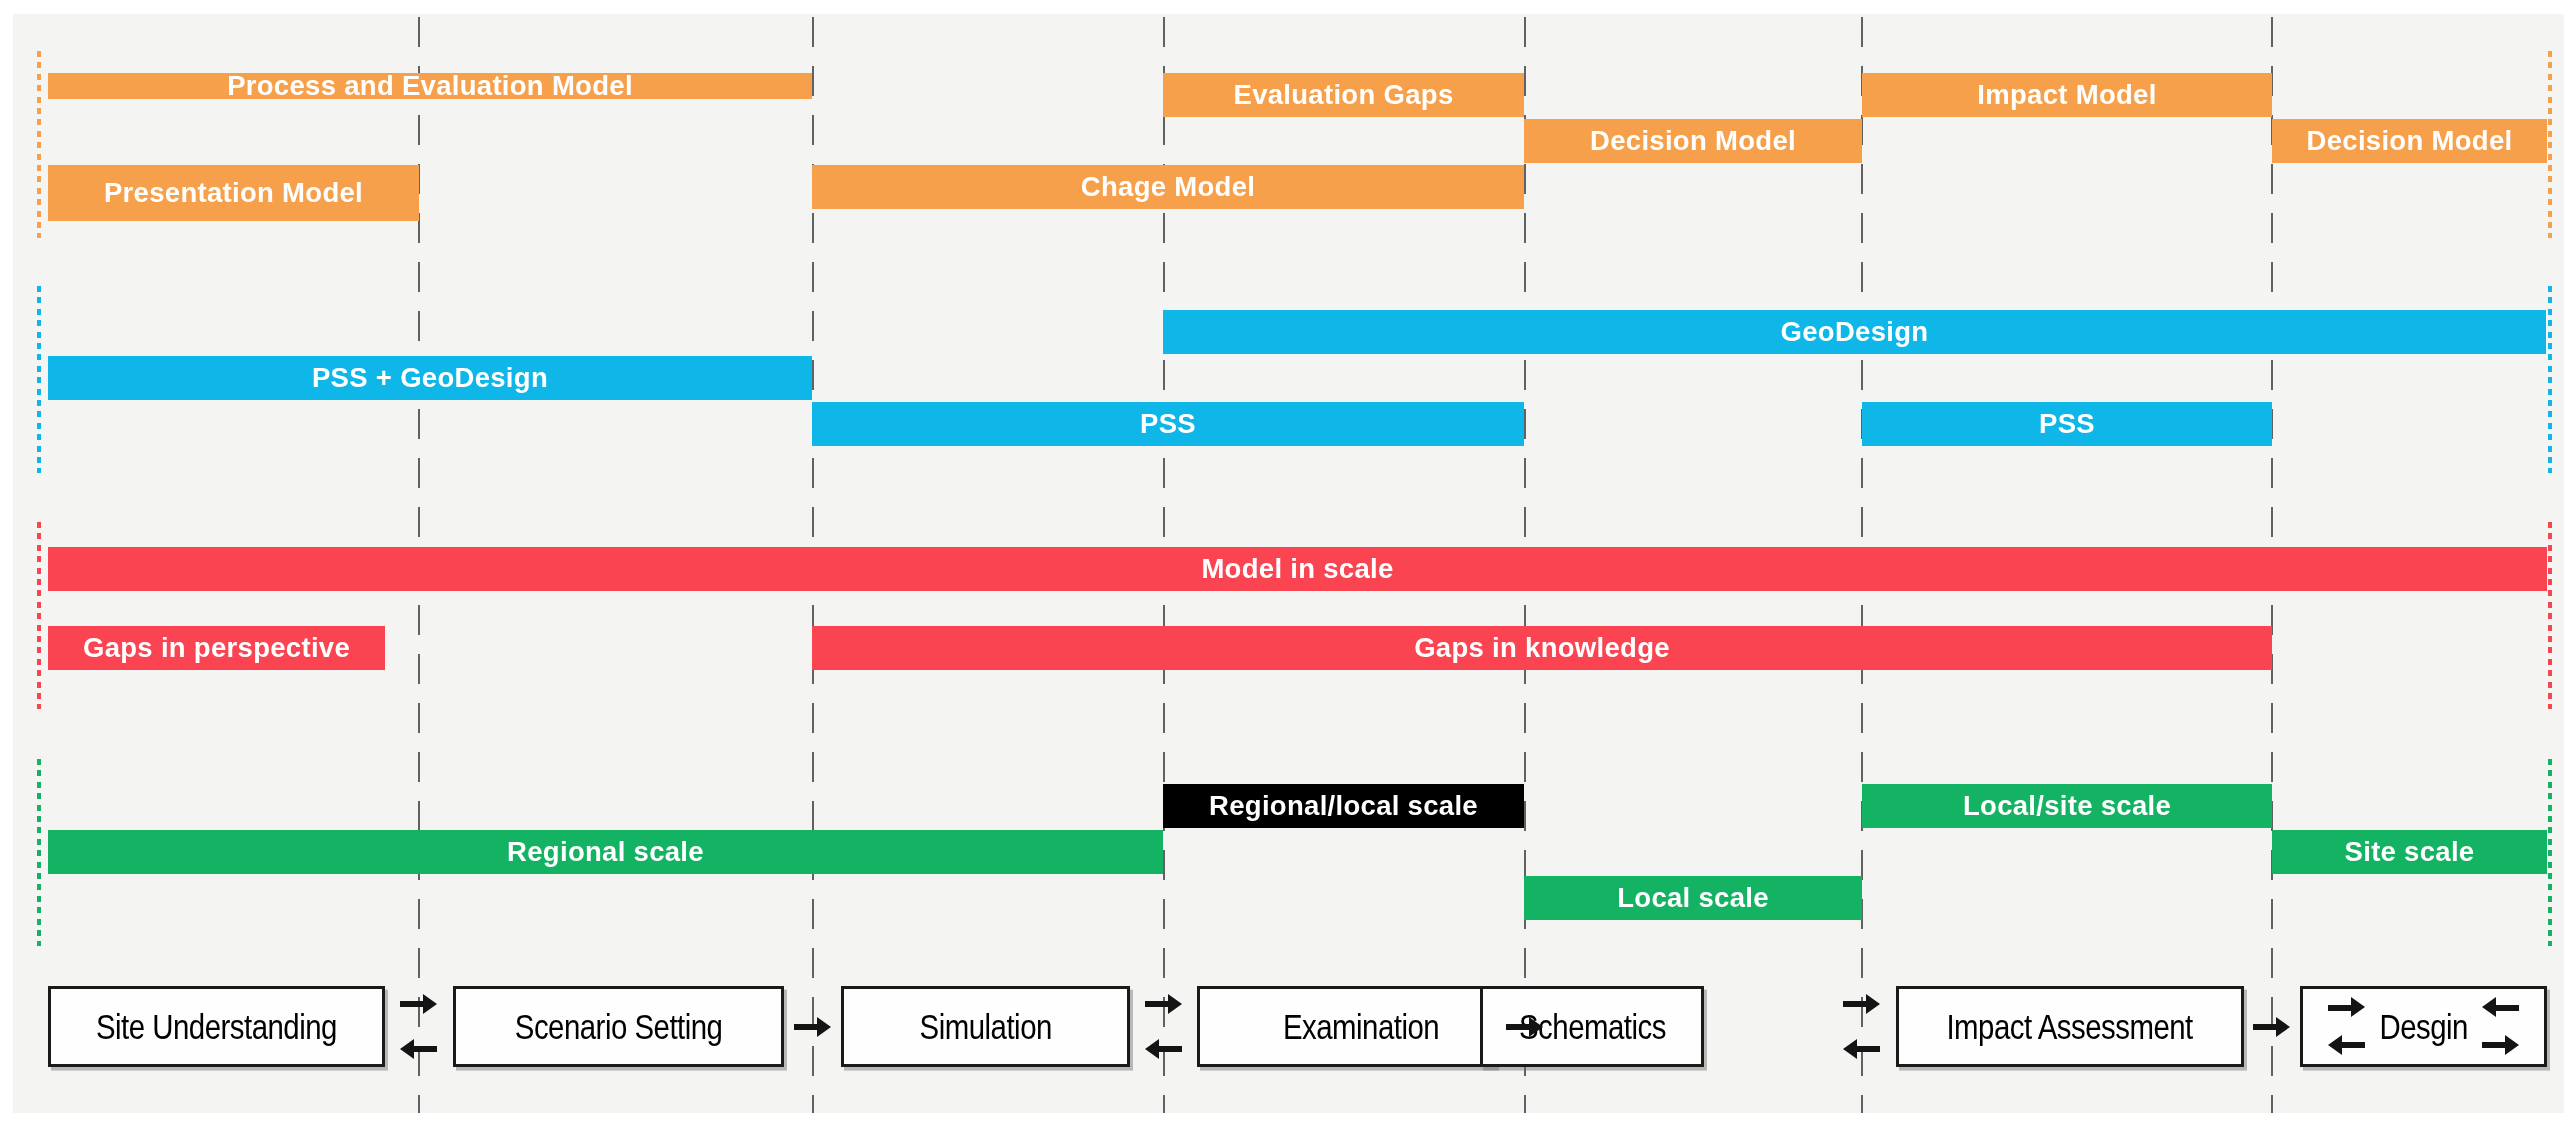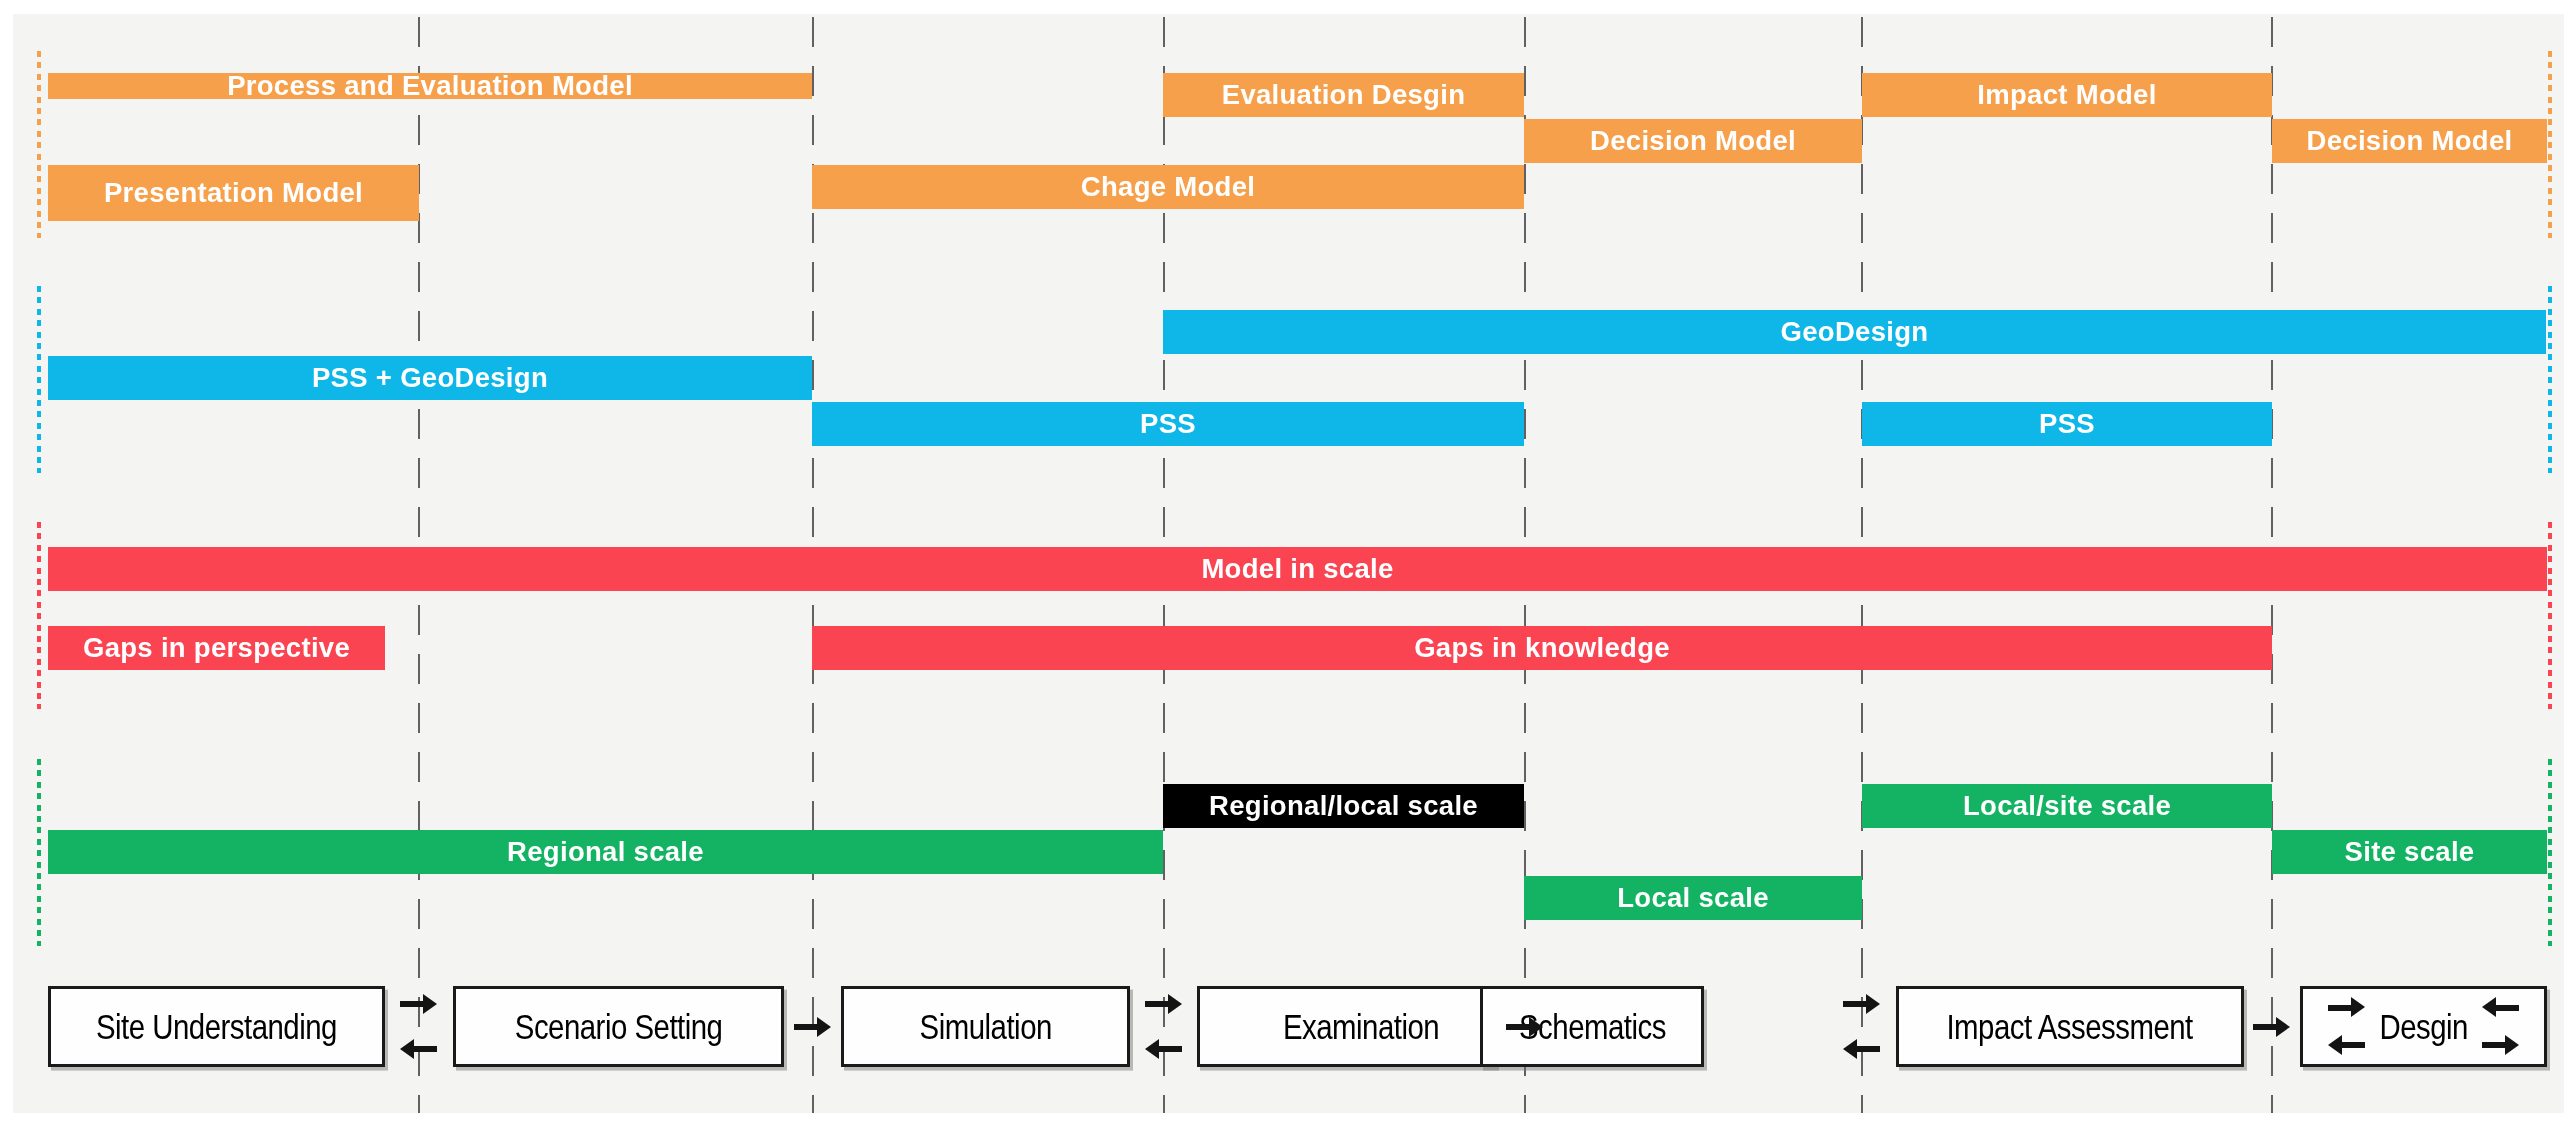--- a/index.html
+++ b/index.html
@@ -60,21 +60,21 @@
     <div class="dash-line" style="left: 1163px; top: 17px; height: 1096px;"></div>
     <div class="dash-line" style="left: 1524px; top: 17px; height: 1096px;"></div>
     <div class="dash-line" style="left: 1861px; top: 17px; height: 1096px;"></div>
     <div class="dash-line" style="left: 2271px; top: 17px; height: 1096px;"></div>
     <div class="dot-line" style="left: 37px; top: 51px; height: 187px; color: rgb(247, 160, 75);"></div>
     <div class="dot-line" style="left: 2548px; top: 51px; height: 187px; color: rgb(247, 160, 75);"></div>
     <div class="bar" style="left: 48px; top: 73px; width: 764px; height: 26px; background: rgb(247, 160, 75);">
       <span class="bar-label">Process and Evaluation Model</span>
     </div>
     <div class="bar" style="left: 1163px; top: 73px; width: 361px; height: 44px; background: rgb(247, 160, 75);">
-      <span class="bar-label">Evaluation Desgin</span>
+      <span class="bar-label">Evaluation Gaps</span>
     </div>
     <div class="bar" style="left: 1862px; top: 73px; width: 410px; height: 44px; background: rgb(247, 160, 75);">
       <span class="bar-label">Impact Model</span>
     </div>
     <div class="bar" style="left: 1524px; top: 119px; width: 338px; height: 44px; background: rgb(247, 160, 75);">
       <span class="bar-label">Decision Model</span>
     </div>
     <div class="bar" style="left: 2272px; top: 119px; width: 275px; height: 44px; background: rgb(247, 160, 75);">
       <span class="bar-label">Decision Model</span>
     </div>

